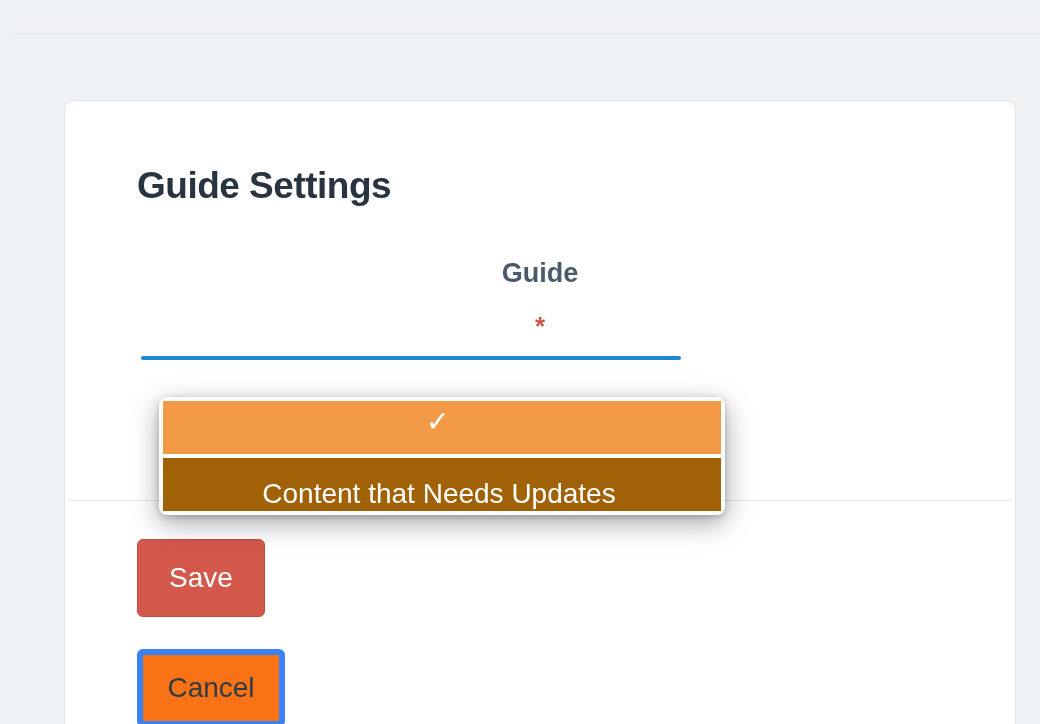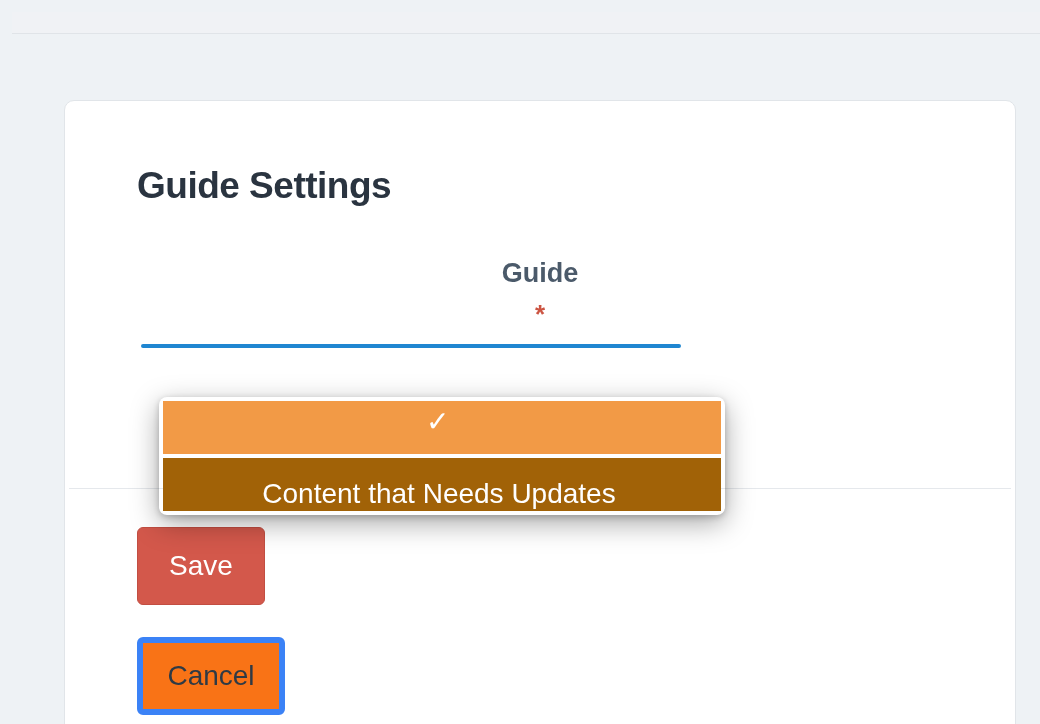--- a/index.html
+++ b/index.html
@@ -34,21 +34,21 @@
     color: #2a3440;
     letter-spacing: -0.5px;
   }
   .field {
     margin-top: 46px;
     margin-bottom: 140px;
   }
   .field-label-row {
     display: flex;
     align-items: center;
-    gap: 2px;
+    gap: 14px;
     position: relative;
     top: 1px;
   }
   .field-label {
     font-size: 27px;
     font-weight: 700;
     color: #4b5a6a;
   }
   .req {
     color: #cc5543;

